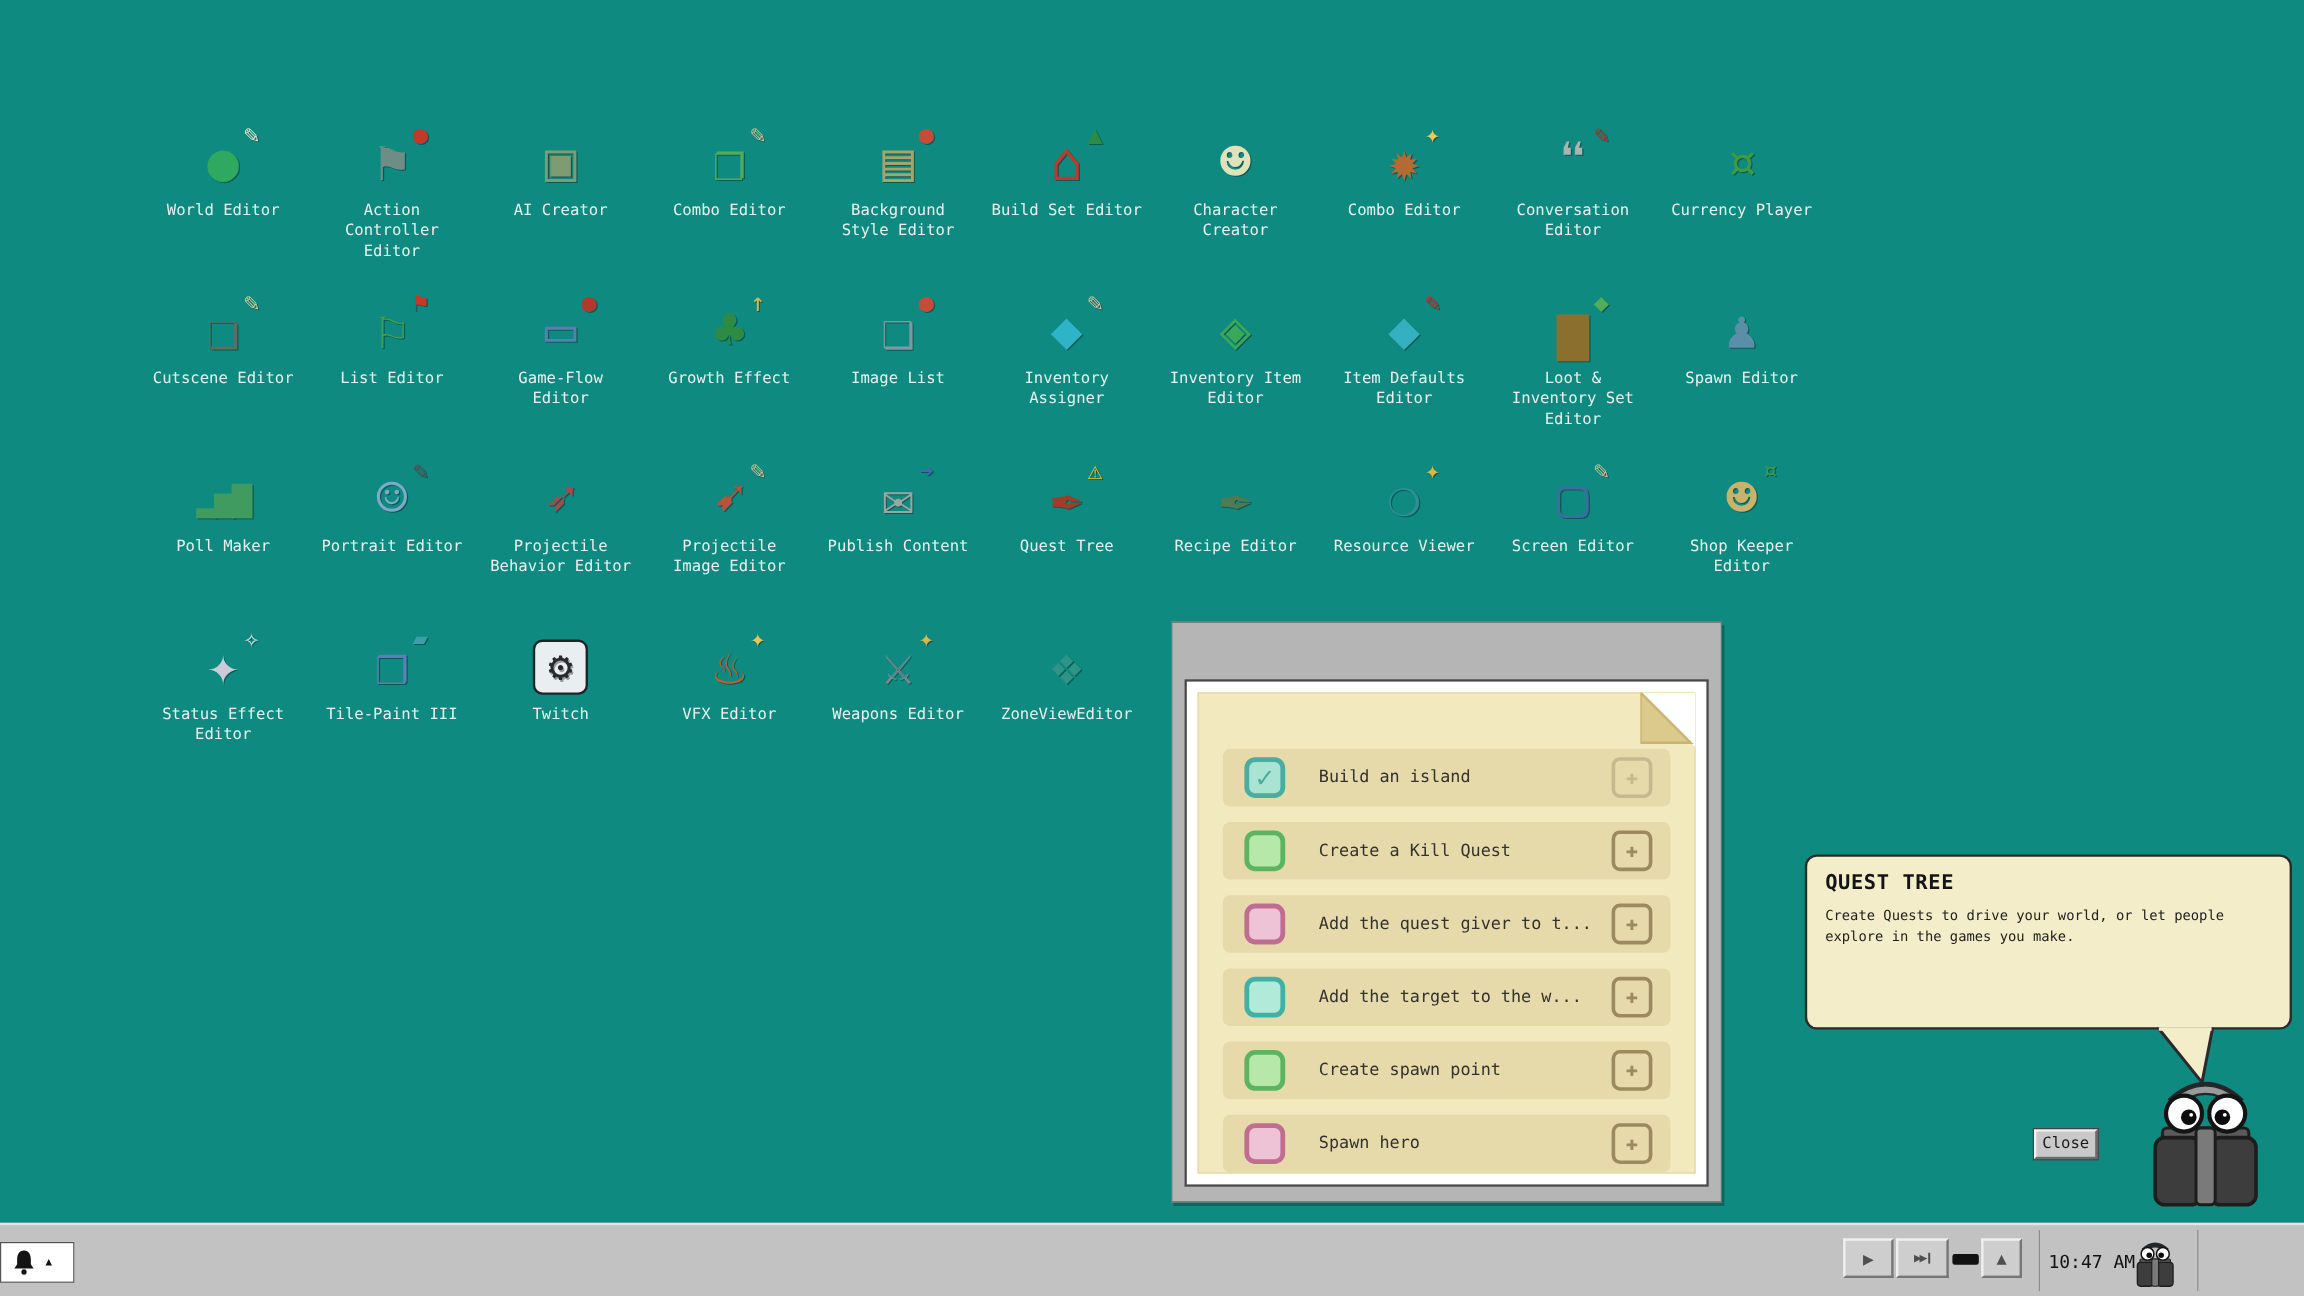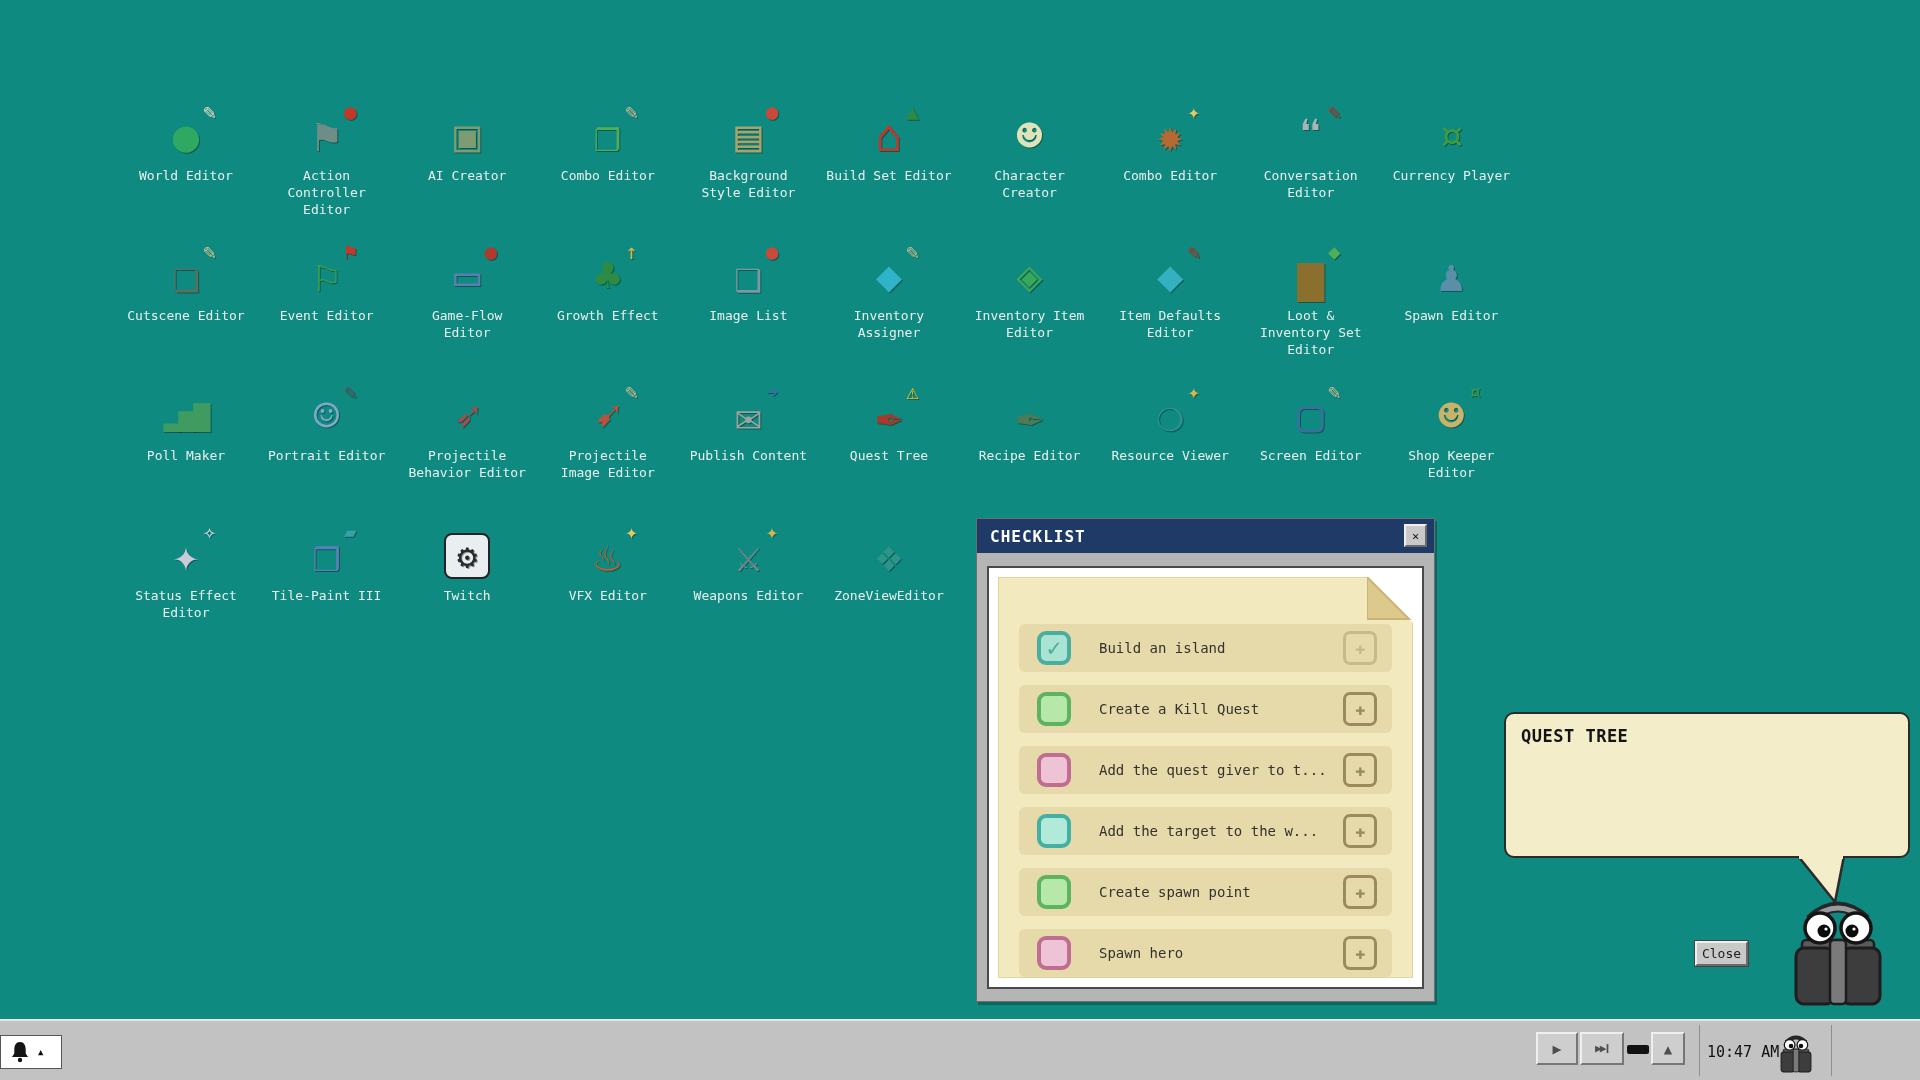--- a/index.html
+++ b/index.html
@@ -165,21 +165,21 @@
           <span class="g1" style="color: rgb(93, 111, 93);">❏</span>
           <span class="g2" style="color: rgb(216, 207, 154);">✎</span>
         </div>
         <div class="icon-label">Cutscene Editor</div>
       </div>
       <div class="icon-cell">
         <div class="icon-art">
           <span class="g1" style="color: rgb(62, 158, 79);">⚐</span>
           <span class="g2" style="color: rgb(192, 57, 43);">⚑</span>
         </div>
-        <div class="icon-label">Event Editor</div>
+        <div class="icon-label">List Editor</div>
       </div>
       <div class="icon-cell">
         <div class="icon-art">
           <span class="g1" style="color: rgb(90, 127, 174);">▭</span>
           <span class="g2" style="color: rgb(176, 58, 46);">●</span>
         </div>
         <div class="icon-label">Game-Flow
 Editor</div>
       </div>
       <div class="icon-cell">
@@ -341,26 +341,20 @@
       </div>
       <div class="icon-cell">
         <div class="icon-art">
           <span class="g1" style="color: rgb(47, 148, 136);">❖</span>
         </div>
         <div class="icon-label">ZoneViewEditor</div>
       </div>
     </div>
 
   <div class="win">
-    <div class="win-titlebar">
-      <span class="win-title">CHECKLIST</span>
-      <span class="win-close">
-        <span>✕</span>
-      </span>
-    </div>
     <div class="win-panel">
       <div class="note">
         <svg class="note-fold" viewBox="0 0 46 46">
           <polygon points="0,0 46,0 46,46" fill="#ffffff"></polygon>
           <polygon points="0,0 42,42 0,42" fill="#dcc98c" stroke="#c9b476" stroke-width="2"></polygon>
         </svg>
         <div class="cl-items">
             <div class="cl-row">
               <span class="cl-check" style="border-color: rgb(74, 173, 160); background: rgb(169, 228, 210); color: rgb(74, 173, 160);">✓</span>
               <span class="cl-label">Build an island</span>
@@ -391,20 +385,21 @@
               <span class="cl-label">Spawn hero</span>
               <span class="cl-plus" style="border-color: rgb(155, 138, 94); color: rgb(155, 138, 94);">✚</span>
             </div>
           </div>
       </div>
     </div>
   </div>
 
   <div class="bubble">
     <div class="bubble-title">QUEST TREE</div>
+    <div class="bubble-p">Create Quests to drive your world, or let people explore in the games you make.</div>
   </div>
   <svg class="bubble-tail" viewBox="0 0 52 48">
     <path d="M3,0 L40,46 L49,0" fill="#f3edca" stroke="#2b2b2b" stroke-width="2.5" stroke-linejoin="round"></path>
     <rect x="4" y="0" width="44" height="3" fill="#f3edca"></rect>
   </svg>
 
   <div class="close-btn">
     <span>Close</span>
   </div>
 

